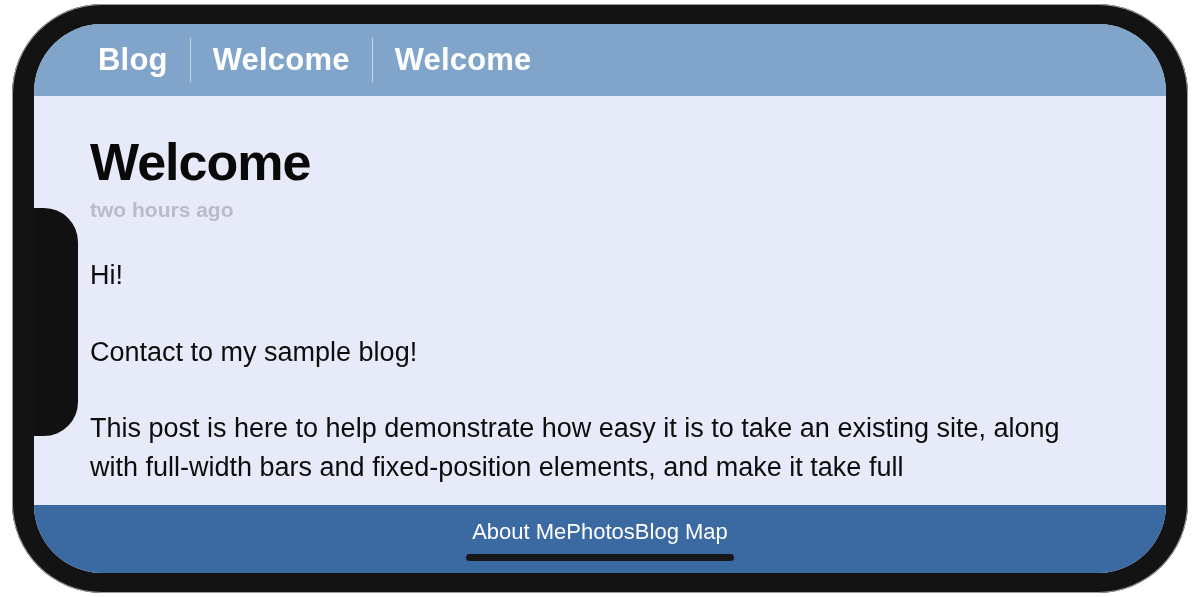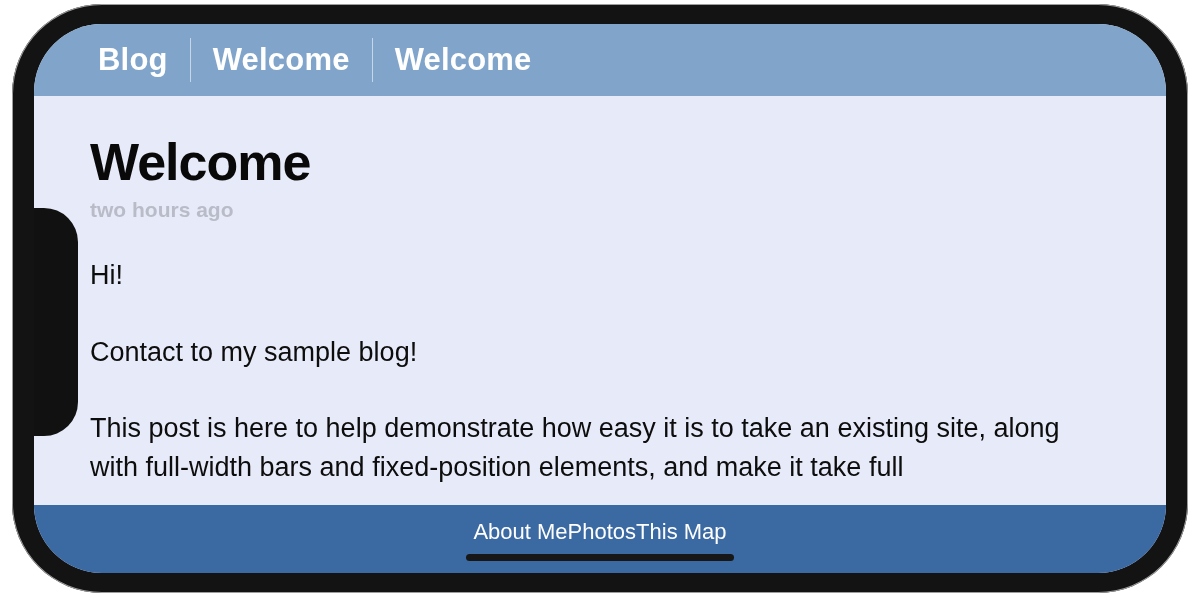--- a/index.html
+++ b/index.html
@@ -147,19 +147,19 @@
       <div class="body-text">Hi!
 
 Contact to my sample blog!
 
 This post is here to help demonstrate how easy it is to take an existing site, along with full-width bars and fixed-position elements, and make it take full</div>
     </div>
 
     <div class="footer">
       <span class="footer-link">About Me</span>
       <span class="footer-link">Photos</span>
-      <span class="footer-link">This Map</span>
+      <span class="footer-link">Blog Map</span>
       <div class="home-indicator"></div>
     </div>
 
     <div class="notch-mid"></div>
   </div>
 </div>
 
 </body></html>

